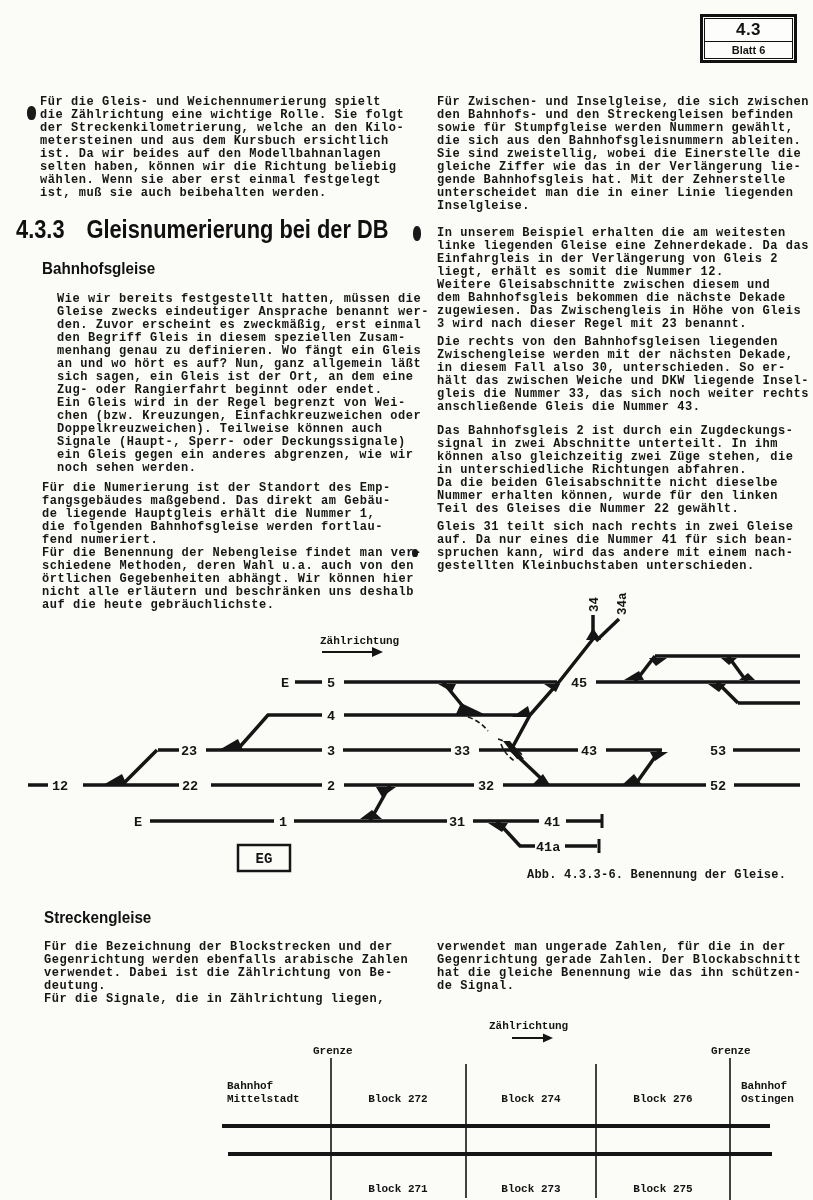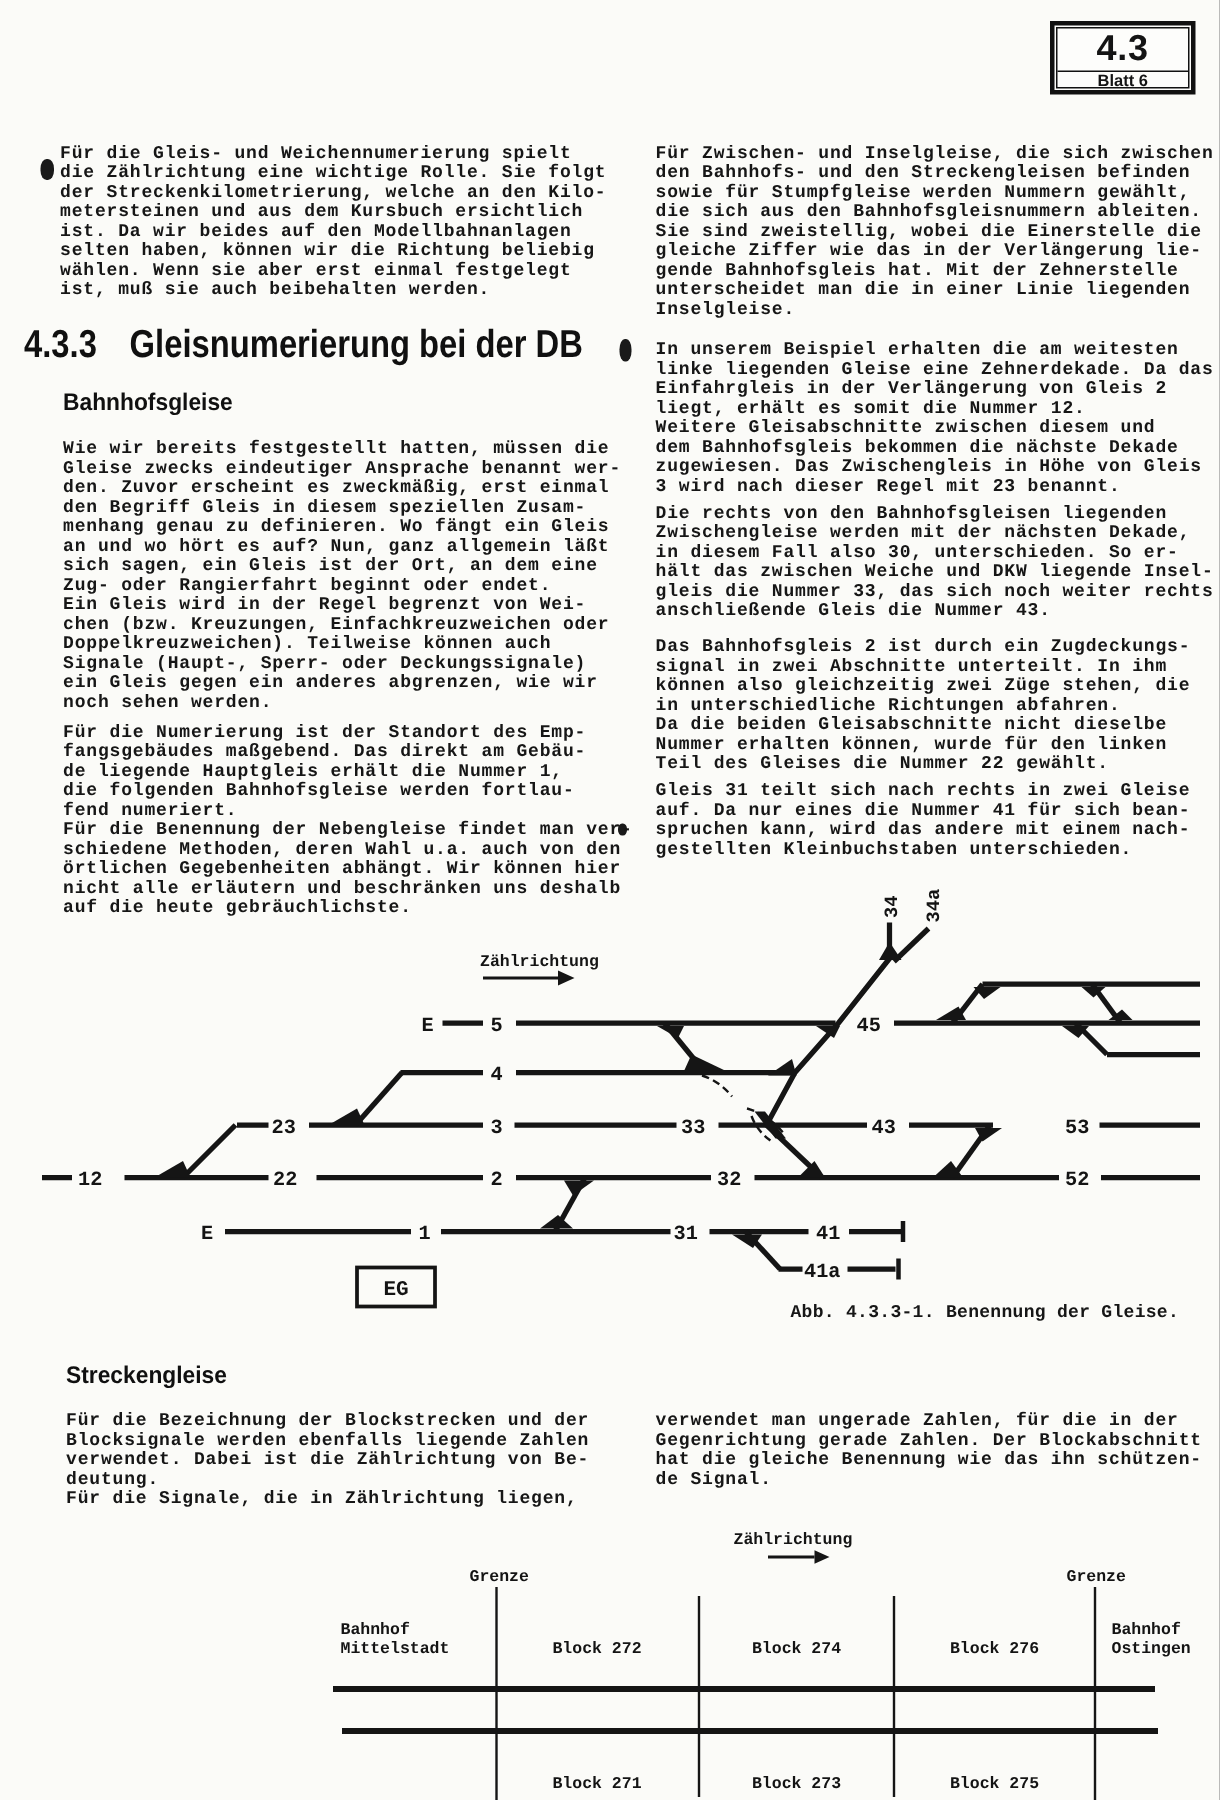--- a/index.html
+++ b/index.html
@@ -15,21 +15,21 @@
       font-size:26px;transform:scale(0.84,1);transform-origin:left top;
       color:#101010;display:flex;gap:26px;white-space:nowrap;}
   .h2{position:absolute;font-family:"Liberation Sans",sans-serif;font-weight:bold;
       font-size:16px;color:#101010;transform:scale(0.95,1);transform-origin:left top;}
   .headerbox{position:absolute;left:700px;top:14px;width:97px;height:49px;
       border:3px solid #111;background:#fdfdfb;box-sizing:border-box;}
   .headerbox .inner{position:absolute;inset:1px;border:1px solid #111;
       display:flex;flex-direction:column;}
   .headerbox .num{flex:1;border-bottom:1px solid #111;display:flex;align-items:center;
       justify-content:center;font-family:"Liberation Sans",sans-serif;font-weight:bold;
-      font-size:24px;letter-spacing:0.5px;}
+      font-size:17px;letter-spacing:0.5px;}
   .headerbox .sheet{height:16px;display:flex;align-items:center;justify-content:center;
       font-family:"Liberation Sans",sans-serif;font-weight:bold;font-size:11px;}
   svg{position:absolute;left:0;}
   svg text{font-family:"Liberation Mono","DejaVu Sans Mono",monospace;font-weight:bold;fill:#141414;}
   .tracknum{font-size:13.5px;}
   .smalltxt{font-size:11px;}
   .artifact{position:absolute;background:#1a1a1a;border-radius:45%;}
 </style>
 </head>
 <body>
@@ -89,21 +89,21 @@
 auf. Da nur eines die Nummer 41 für sich bean-
 spruchen kann, wird das andere mit einem nach-
 gestellten Kleinbuchstaben unterschieden.</div>
 
   <div class="h1" style="left:16px;top:214px;">
     <span>4.3.3</span>
     <span>Gleisnumerierung bei der DB</span>
   </div>
   <div class="h2" style="left:42px;top:260px;">Bahnhofsgleise</div>
 
-  <div class="mono" style="left:42px;top:293px;width:392px;">Wie wir bereits festgestellt hatten, müssen die
+  <div class="mono" style="left:57px;top:293px;width:392px;">Wie wir bereits festgestellt hatten, müssen die
 Gleise zwecks eindeutiger Ansprache benannt wer-
 den. Zuvor erscheint es zweckmäßig, erst einmal
 den Begriff Gleis in diesem speziellen Zusam-
 menhang genau zu definieren. Wo fängt ein Gleis
 an und wo hört es auf? Nun, ganz allgemein läßt
 sich sagen, ein Gleis ist der Ort, an dem eine
 Zug- oder Rangierfahrt beginnt oder endet.
 Ein Gleis wird in der Regel begrenzt von Wei-
 chen (bzw. Kreuzungen, Einfachkreuzweichen oder
 Doppelkreuzweichen). Teilweise können auch
@@ -212,25 +212,25 @@
       <text transform="translate(598,24) rotate(-90)" x="0" y="0" font-size="12.5">34</text>
       <text transform="translate(626,27) rotate(-90)" x="0" y="0" font-size="12.5">34a</text>
     </g>
 
     <g>
       <rect x="238" y="257" width="52" height="26" fill="none" stroke="#151515" stroke-width="2.5"></rect>
       <text x="264" y="275" text-anchor="middle" font-size="14">EG</text>
     </g>
   </svg>
 
-  <div class="caption" style="left:527px;top:869px;">Abb. 4.3.3-1. Benennung der Gleise.</div>
+  <div class="caption" style="left:527px;top:869px;">Abb. 4.3.3-6. Benennung der Gleise.</div>
 
   <div class="h2" style="left:44px;top:909px;">Streckengleise</div>
   <div class="mono" style="left:44px;top:941px;width:392px;">Für die Bezeichnung der Blockstrecken und der
-Blocksignale werden ebenfalls liegende Zahlen
+Gegenrichtung werden ebenfalls arabische Zahlen
 verwendet. Dabei ist die Zählrichtung von Be-
 deutung.
 Für die Signale, die in Zählrichtung liegen,</div>
   <div class="mono" style="left:437px;top:941px;width:392px;">verwendet man ungerade Zahlen, für die in der
 Gegenrichtung gerade Zahlen. Der Blockabschnitt
 hat die gleiche Benennung wie das ihn schützen-
 de Signal.</div>
 
   <svg style="top:1008px;" width="813" height="200" viewBox="0 0 813 200">
 

